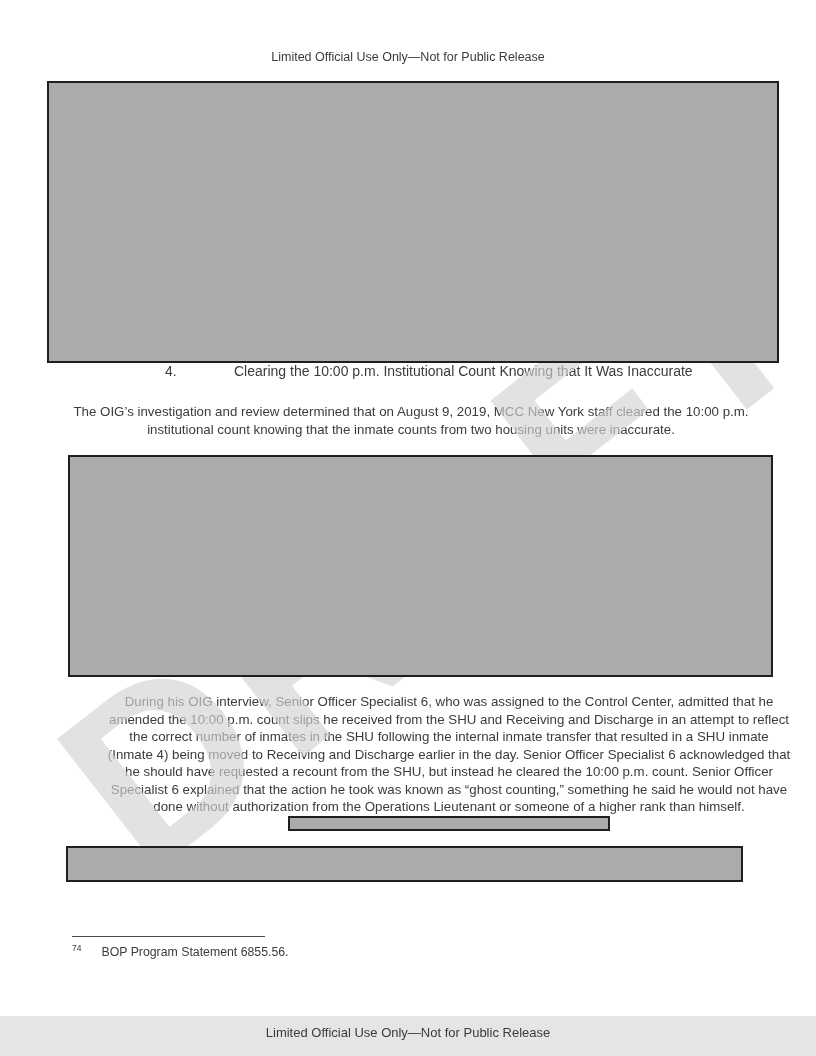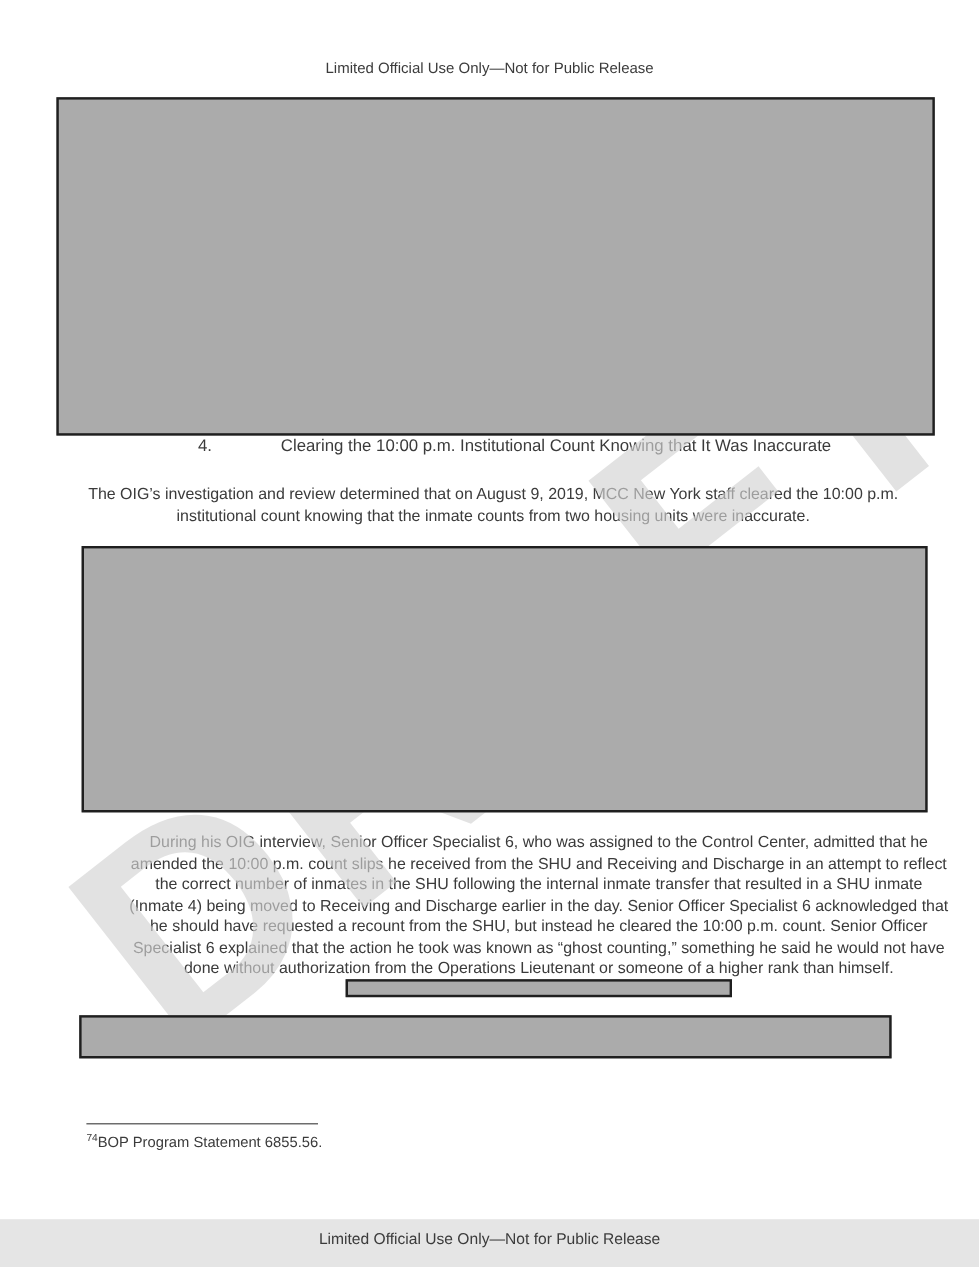--- a/index.html
+++ b/index.html
@@ -60,21 +60,21 @@
     vertical-align:-2px;
   }
   .footnote-rule{
     position:absolute;left:72px;top:936px;width:193px;height:0;
     border-top:1px solid #4a4a4a;
   }
   .footnote{
     position:absolute;left:72px;top:944px;
     font-size:12.3px;line-height:16px;
   }
-  .footnote sup{font-size:8.5px;vertical-align:super;line-height:0;margin-right:0;}
+  .footnote sup{font-size:8.5px;vertical-align:super;line-height:0;margin-right:20px;}
   .page-number{
     position:absolute;top:992px;left:0;width:100%;
     text-align:center;font-size:13px;margin-top:40px;
   }
   .banner-bottom{
     position:absolute;left:0;top:1016px;width:100%;height:40px;
     background:var(--footer-bg,#e5e5e5);
     display:flex;align-items:center;justify-content:center;
     font-size:13px;
     box-sizing:border-box;

